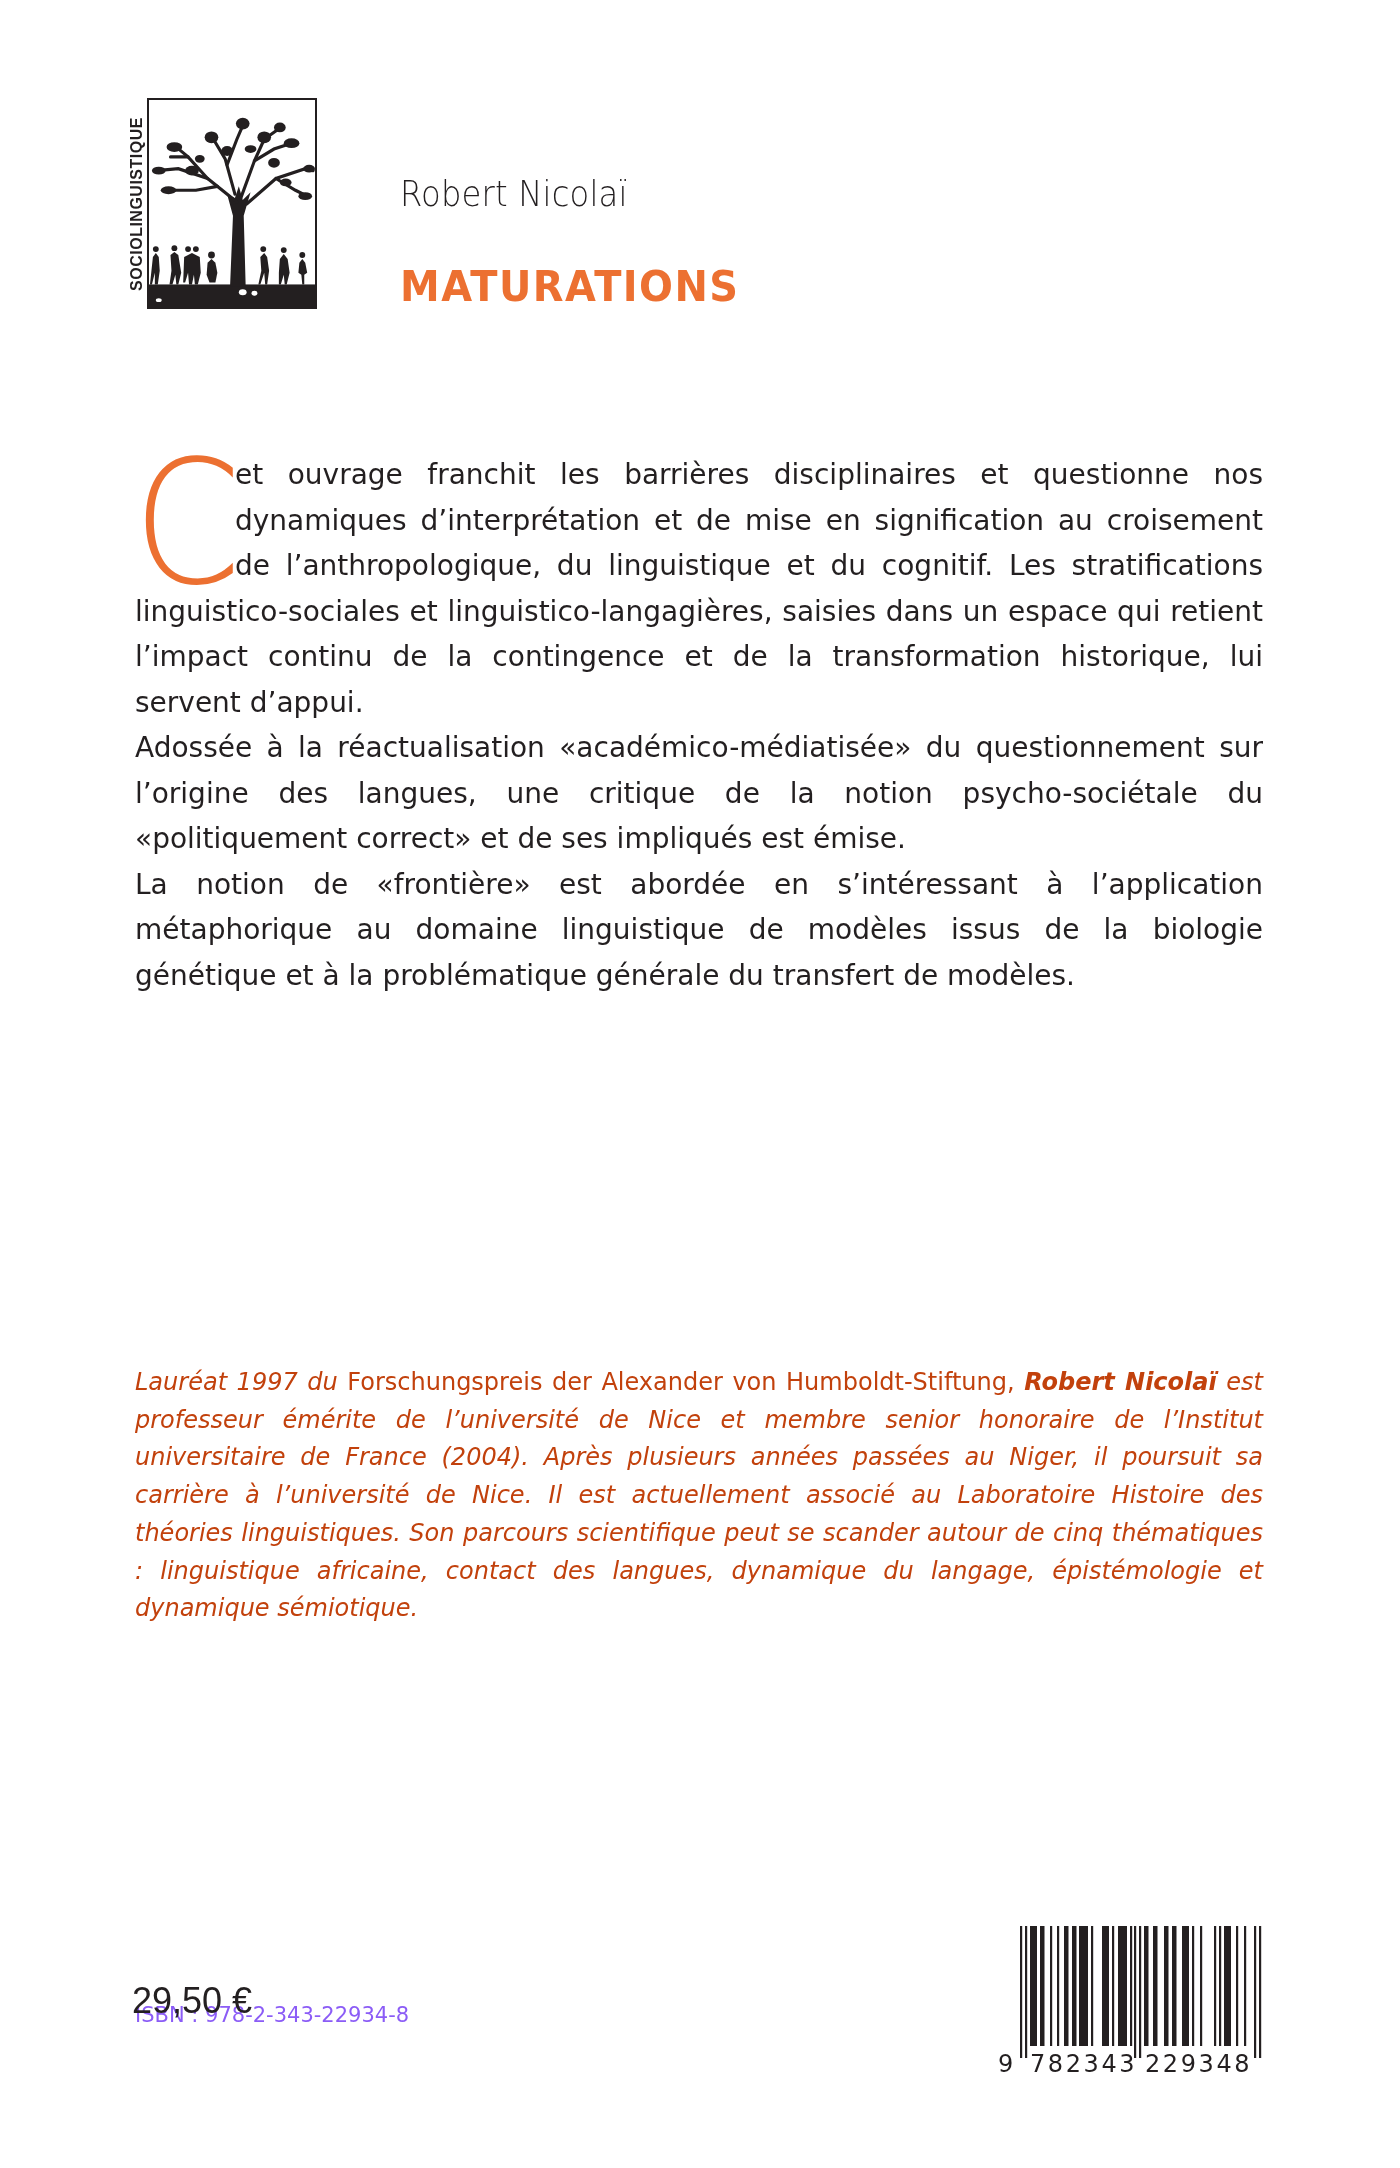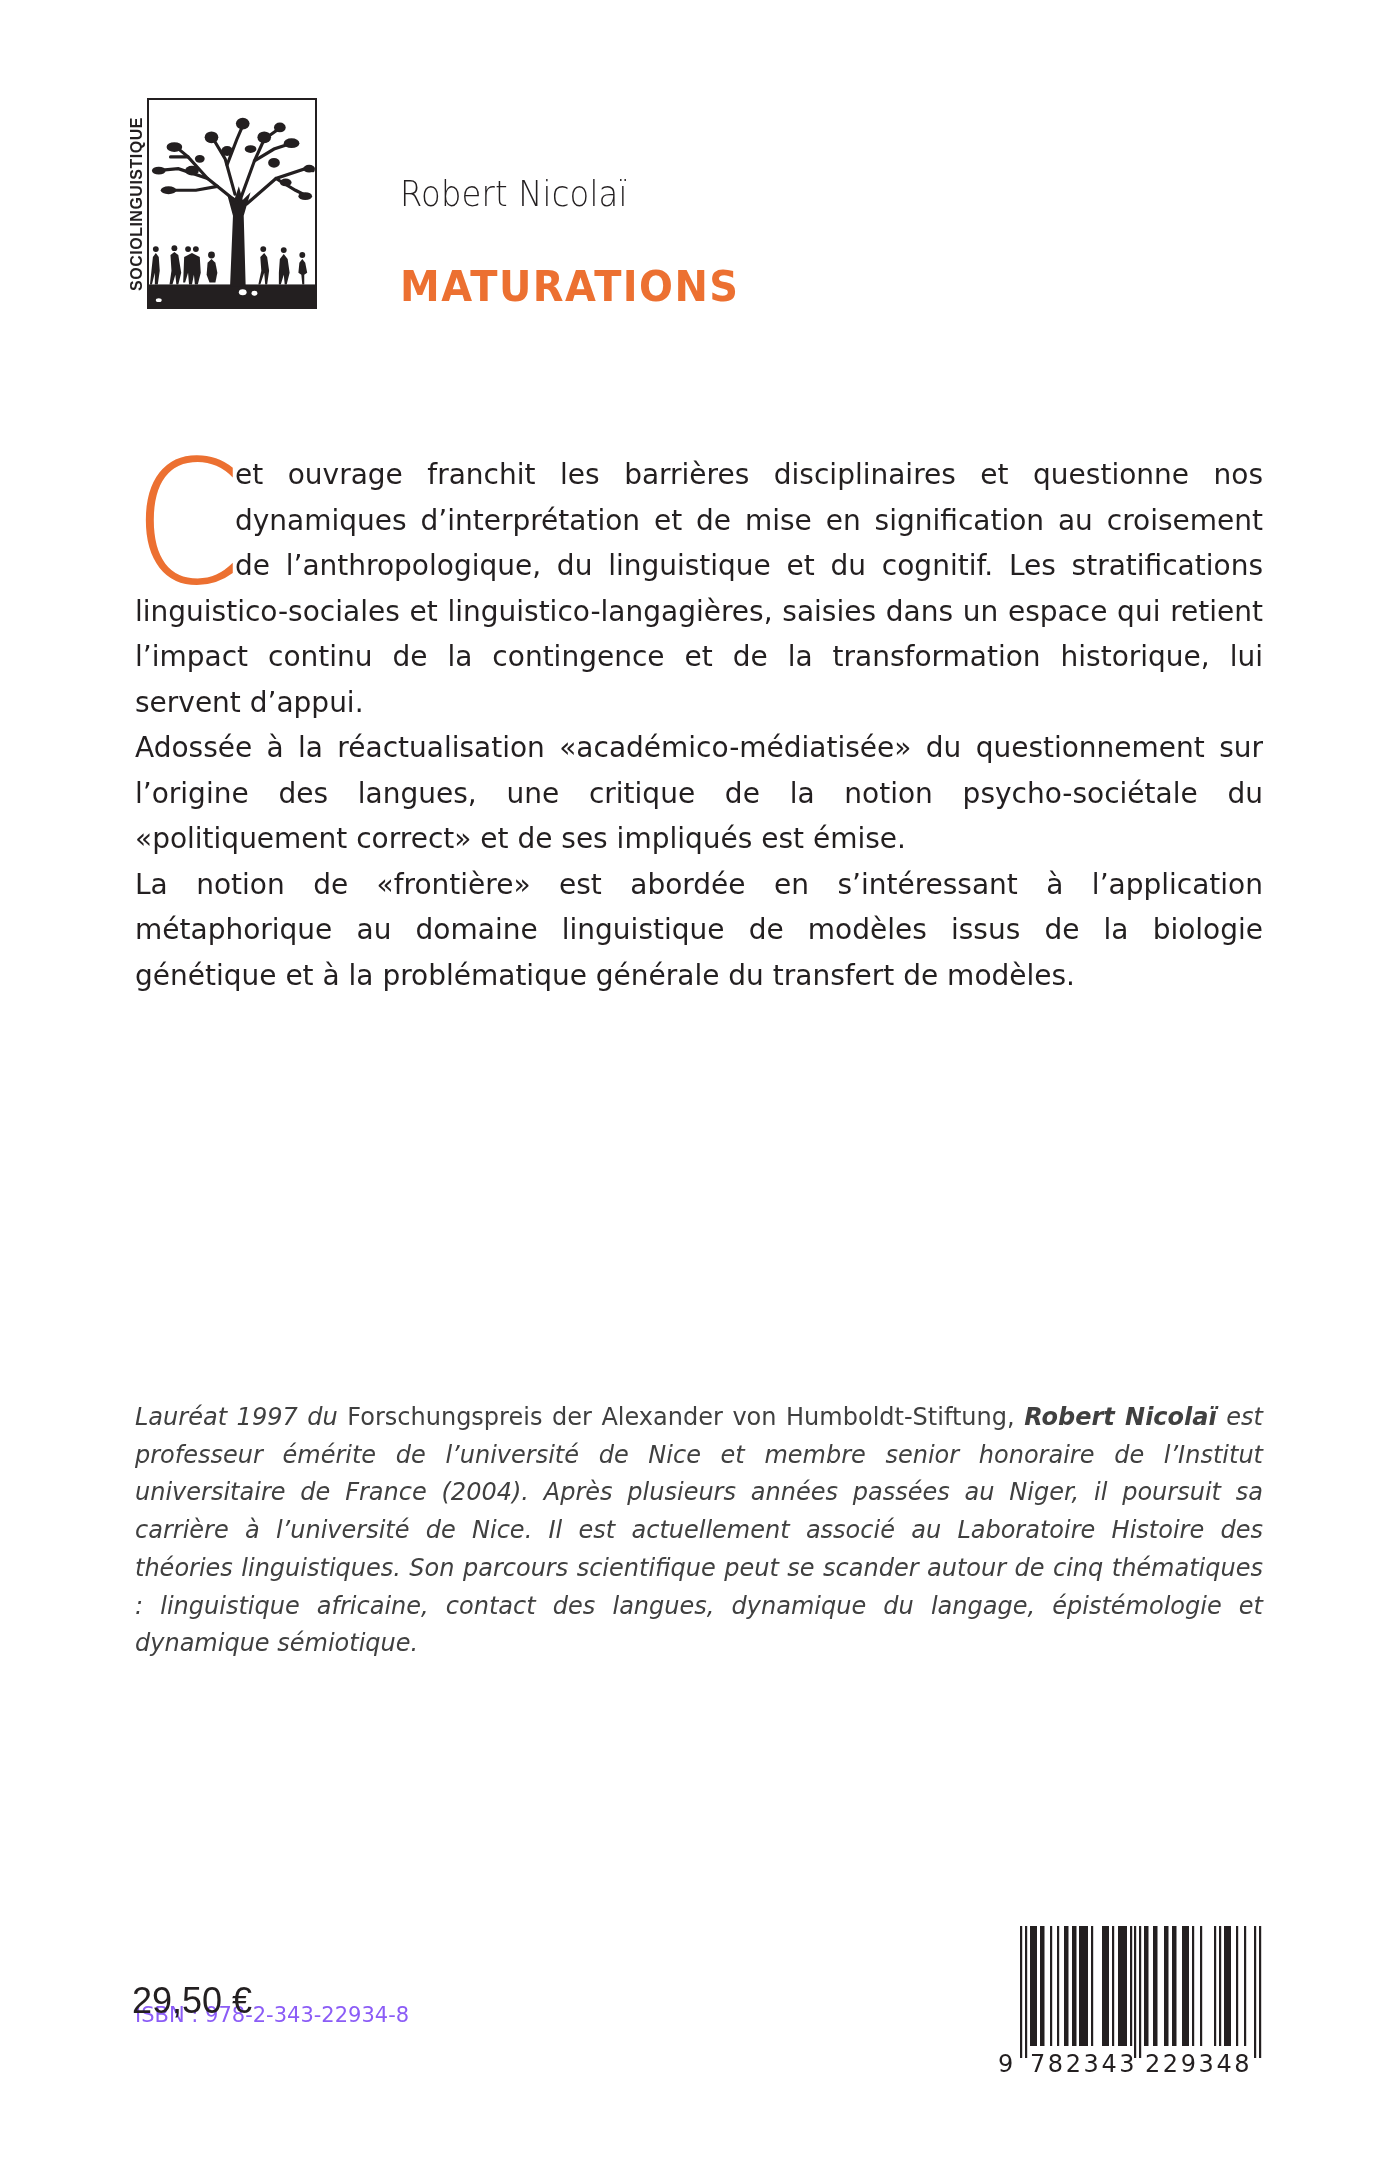--- a/index.html
+++ b/index.html
@@ -14,21 +14,21 @@
     font-family: "Liberation Sans", sans-serif; font-weight: bold; font-size: 16px; letter-spacing: 0.5px; color: #231f20; transform-origin: center; }
 
   .author { left: 400px; top: 174px; font-family: "DejaVu Sans", sans-serif; font-weight: 200; font-size: 35px; color: #231f20; letter-spacing: 0.2px; transform: scaleX(0.92); transform-origin: left top; }
   .title { left: 400px; top: 262px; font-family: "DejaVu Sans", sans-serif; font-weight: bold; font-size: 42px; color: #ec7031; letter-spacing: 1.5px; transform: scaleX(0.95); transform-origin: left top; }
 
   
   .blurb { left: 135px; top: 452px; width: 1128px; font-family: "DejaVu Sans", sans-serif; font-size: 28px; line-height: 45.5px; text-align: justify; color: #231f20; }
   .blurb p { margin: 0; text-align-last: left; }
   .dropcap { float: left; font-family: "DejaVu Sans", sans-serif; font-size: 172px; line-height: 128px; color: #ec7031; height: 128px; margin: 8px 6px 0 -2px; font-weight: 300; transform: scaleX(0.9); transform-origin: left top; width: 96px; }
 
-  .bio { left: 135px; top: 1364px; width: 1128px; font-family: "DejaVu Sans", sans-serif; font-size: 24px; line-height: 37.7px; text-align: justify; color: #404040; margin-top: 35px; }
+  .bio { left: 135px; top: 1364px; width: 1128px; font-family: "DejaVu Sans", sans-serif; font-size: 24px; line-height: 37.7px; text-align: justify; color: #c2410c; }
   .bio p { margin: 0; text-align-last: left; }
   .it { font-style: italic; }
   .bold-it { font-weight: bold; font-style: italic; }
 
   .credit { left: 135px; top: 1913px; font-family: "DejaVu Sans", sans-serif; font-size: 19px; line-height: 25px; color: #231f20; }
   .isbn { left: 135px; top: 2003px; font-family: "DejaVu Sans", sans-serif; font-size: 21px; color: #8b5cf6; }
   .price { left: 132px; top: 1980px; font-family: "Liberation Sans", sans-serif; font-size: 36px; color: #231f20; }
 
   .barcode { left: 998px; top: 1926px; width: 270px; height: 152px; }
   .barcode svg { display: block; }

